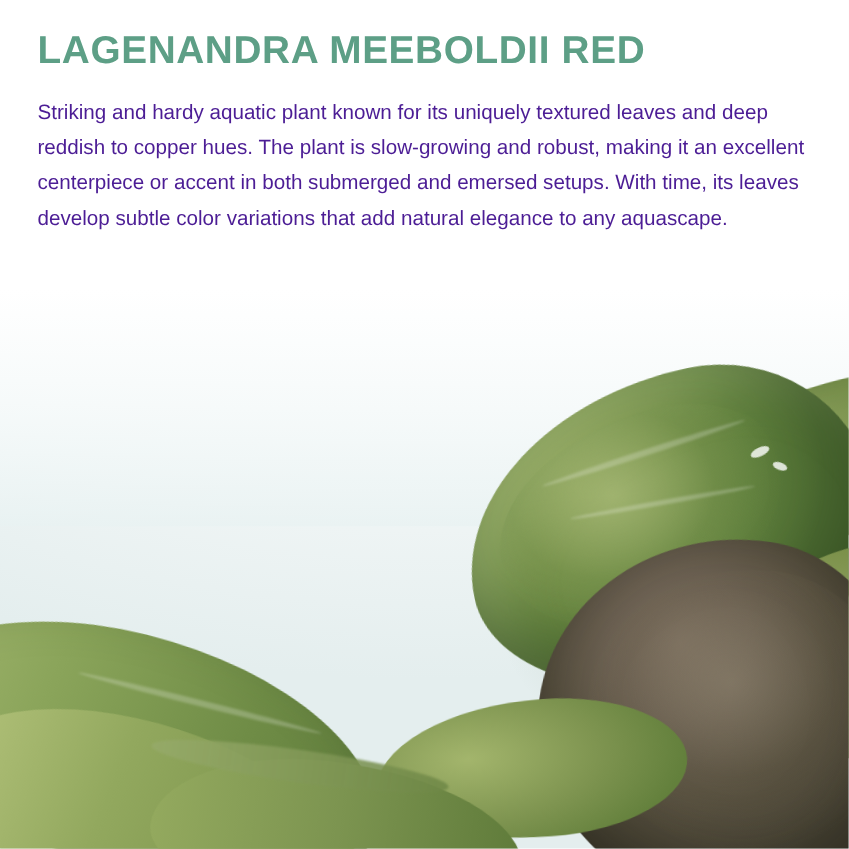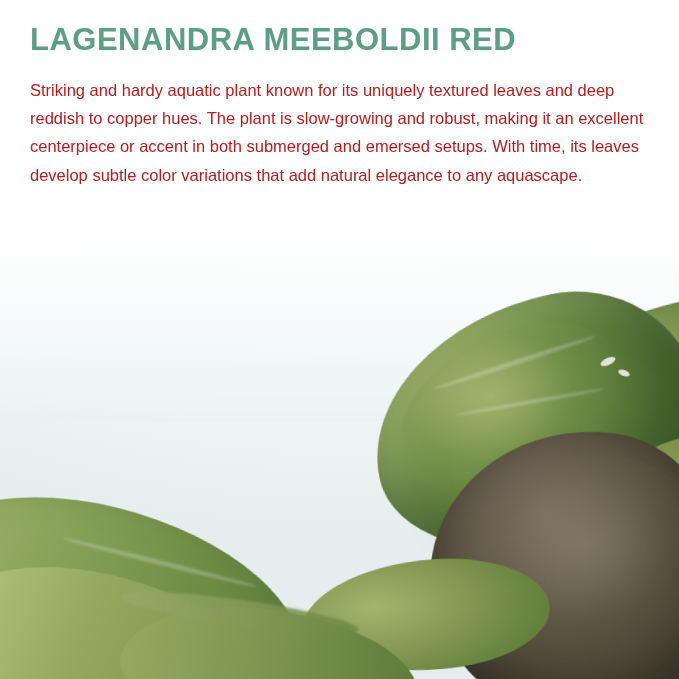--- a/index.html
+++ b/index.html
@@ -154,21 +154,21 @@
     line-height: 1.15;
     letter-spacing: 0.5px;
     font-weight: bold;
     color: #5d9f86;
     text-transform: uppercase;
   }
   .desc {
     margin: 0;
     font-size: 16.5px;
     line-height: 1.72;
-    color: #b91c1c;
+    color: #4c1d95;
     max-width: 615px;
   }
 </style>
 </head>
 <body>
 
 <div class="card">
 
   <div class="photo">
     <div class="sky-haze"></div>

